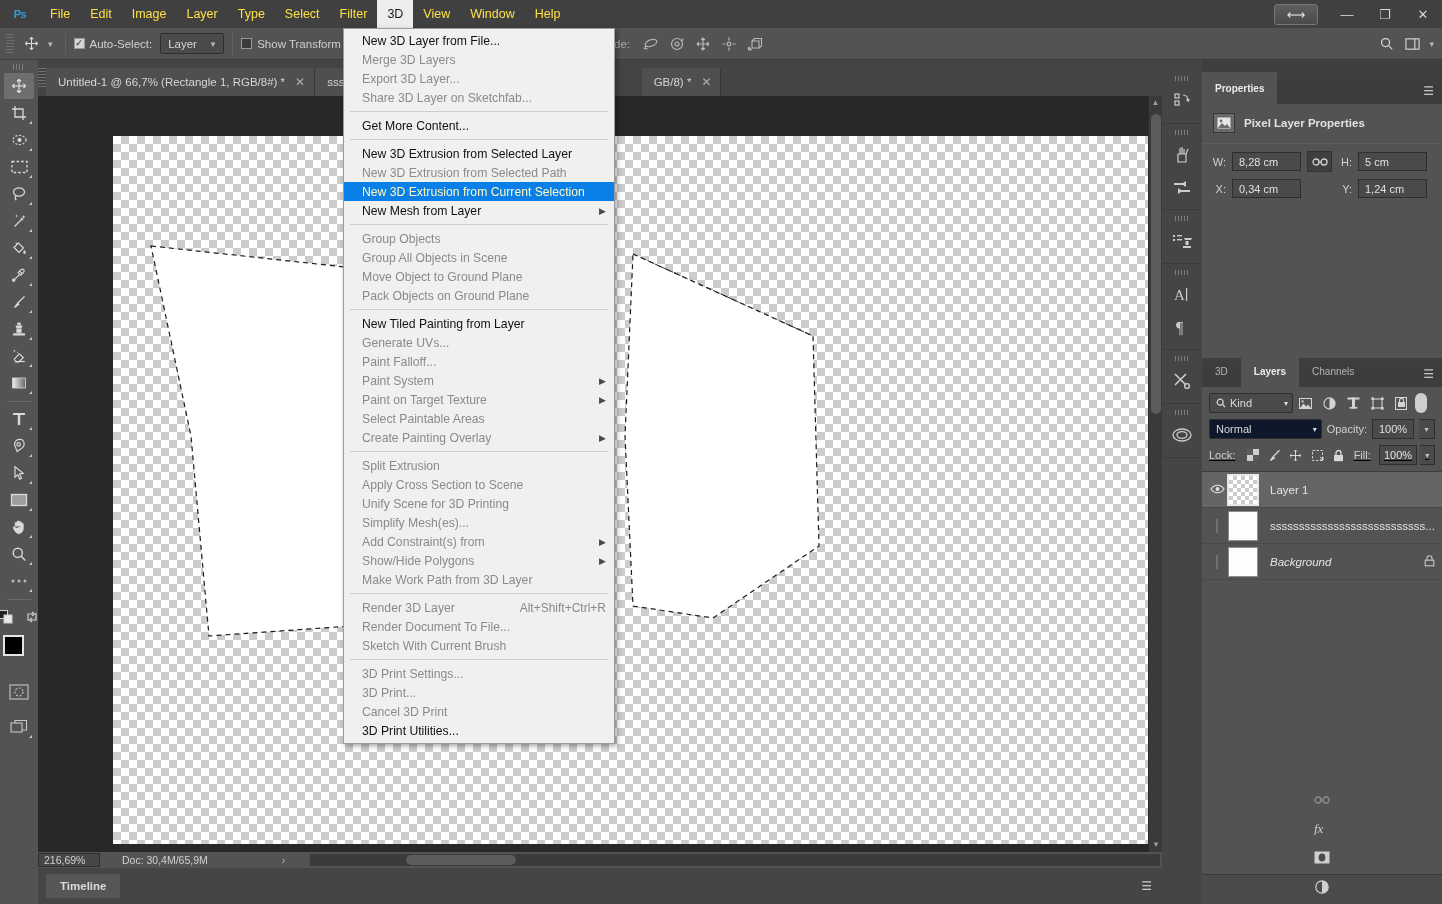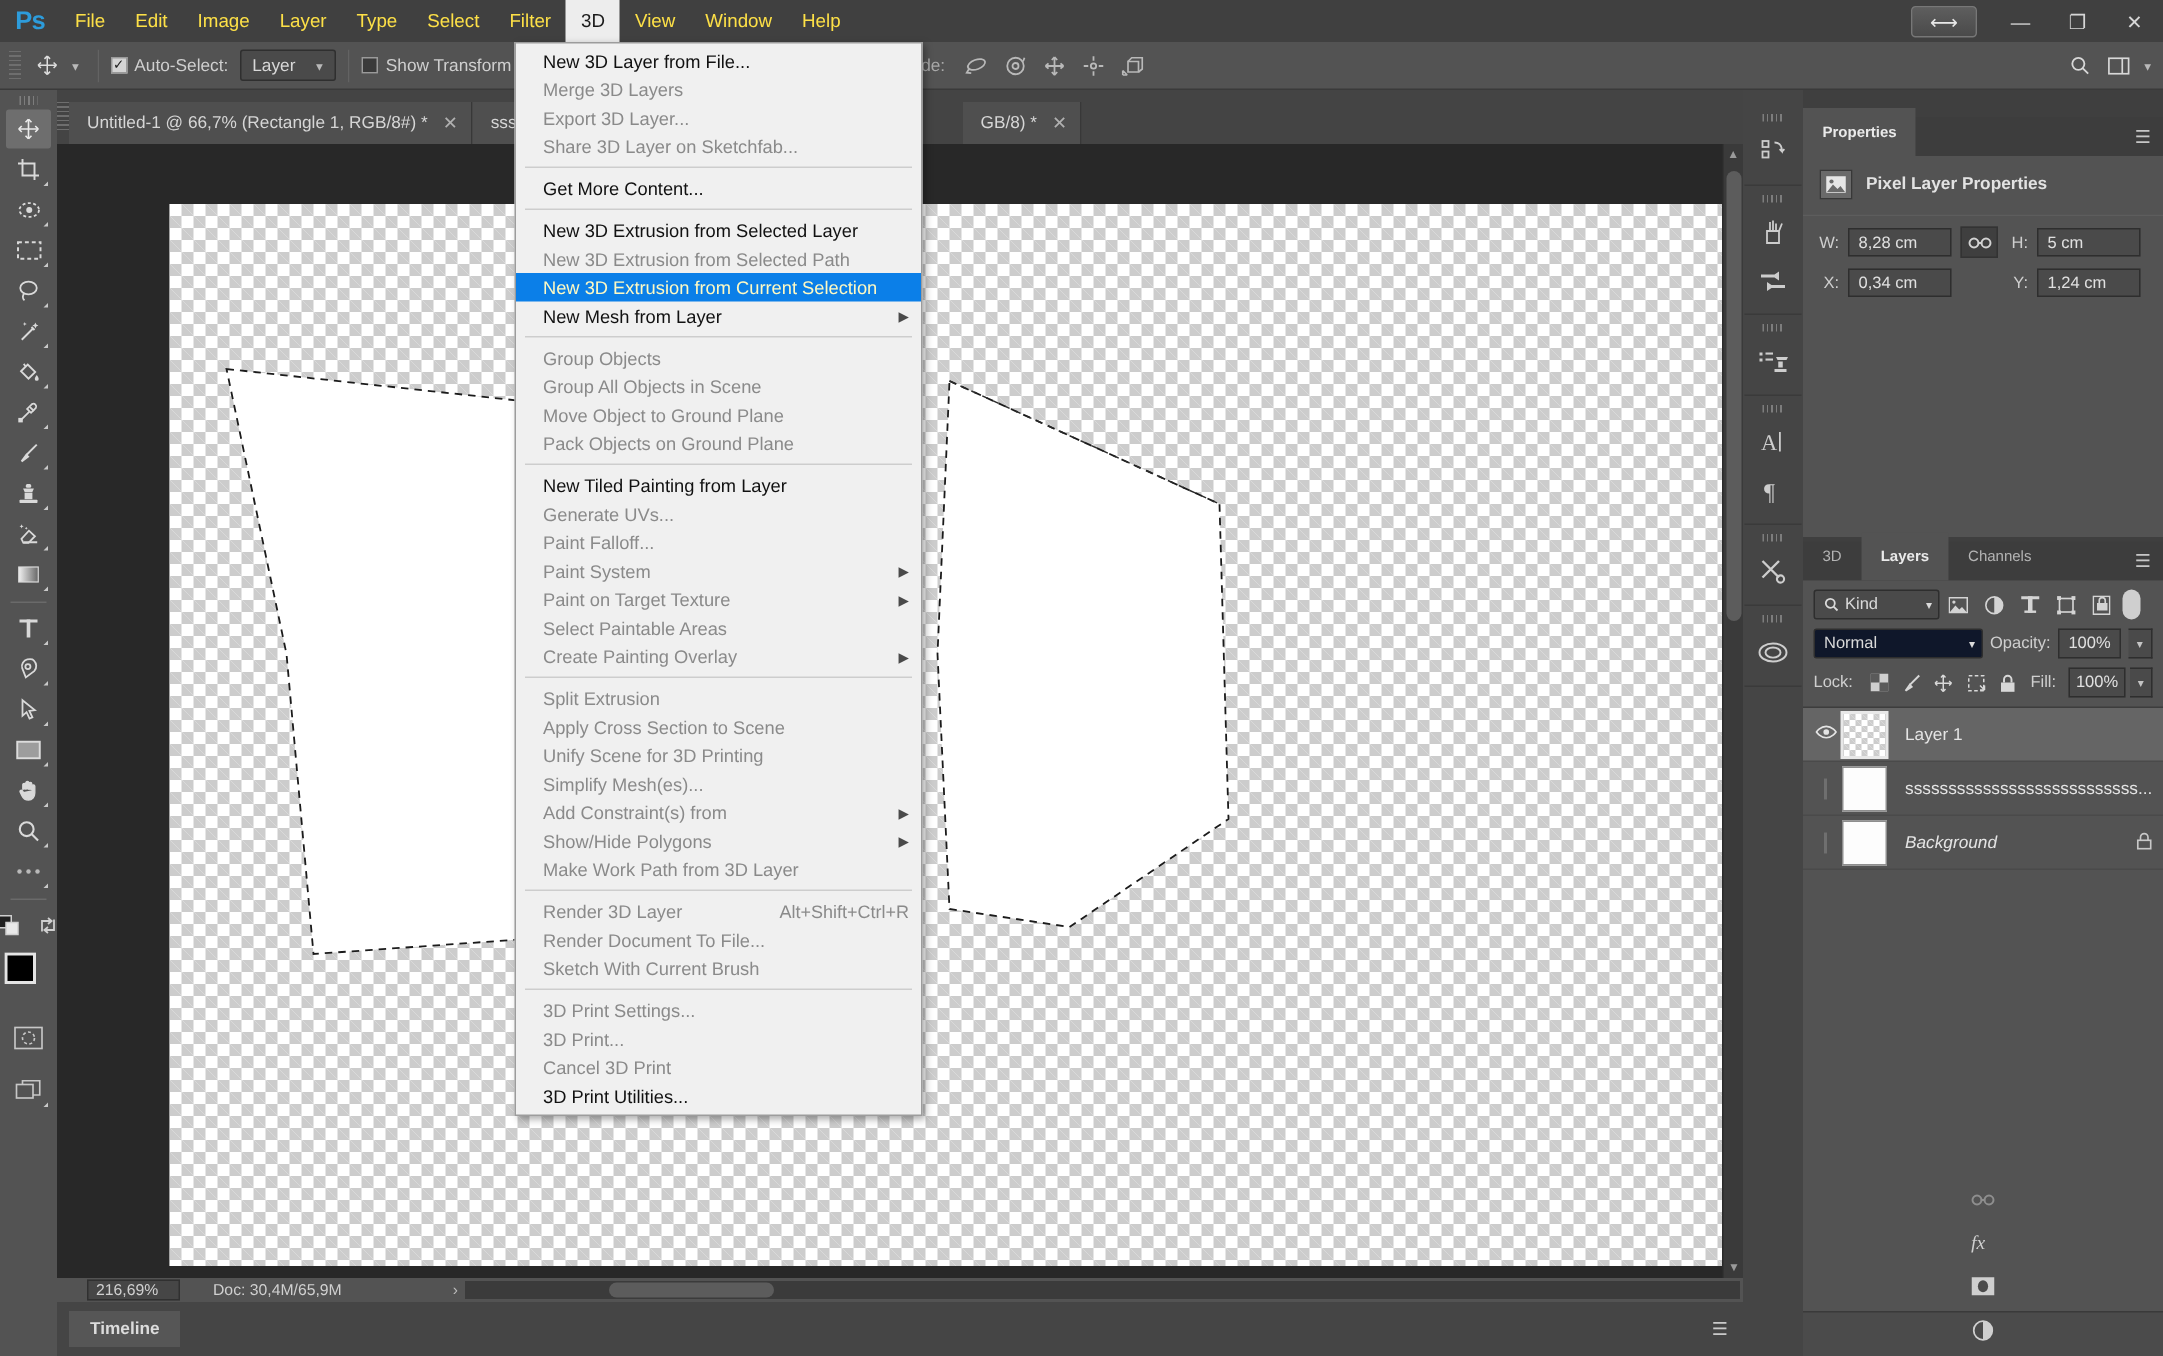--- a/index.html
+++ b/index.html
@@ -12,21 +12,21 @@
   }
   #app { position: relative; width: 1442px; height: 904px; }
 
   
   .menubar {
     position: absolute; top: 0; left: 0; width: 1442px; height: 28px;
     background: #404040; display: flex; align-items: center;
   }
   .ps-logo {
     width: 40px; height: 28px; display: flex; align-items: center; justify-content: center;
-    color: #2d9cdb; font-size: 17px; font-weight: bold; letter-spacing: -0.5px;
+    color: #2d9cdb; font-size: 11px; font-weight: bold; letter-spacing: -0.5px;
   }
   .menu-item {
     height: 28px; padding: 0 10px; display: flex; align-items: center;
     color: #fde047; font-size: 12.5px; cursor: default;
   }
   .menu-item.active { background: #ededed; color: #1a1a1a; }
   .winctrls { position: absolute; right: 0; top: 0; height: 28px; display: flex; align-items: center; }
   .swbtn {
     width: 44px; height: 21px; margin-right: 10px; border: 1px solid #777; border-radius: 3px;
     background: linear-gradient(#5e5e5e,#4a4a4a);
@@ -119,21 +119,21 @@
   .vscroll-r .thumb { position: absolute; top: 18px; left: 2px; width: 10px; height: 300px;
                       background: #5c5c5c; border-radius: 5px; }
 
   
   .statusbar {
     position: absolute; top: 852px; left: 38px; width: 1124px; height: 16px;
     background: #535353; display: flex; align-items: center; font-size: 10.5px; color: #d0d0d0;
   }
   .zoomfield {
     width: 62px; height: 14px; background: #464646; border: 1px solid #303030;
-    display: flex; align-items: center; padding-left: 5px; margin-left: 20px;
+    display: flex; align-items: center; padding-left: 5px; margin-left: 0;
   }
   .docinfo { margin-left: 22px; }
   .hscroll { position: absolute; left: 272px; right: 2px; top: 2px; height: 12px; background: #3b3b3b; }
   .hscroll .thumb { position: absolute; left: 96px; width: 110px; top: 1px; height: 10px;
                     background: #5c5c5c; border-radius: 5px; }
 
   
   .timeline {
     position: absolute; top: 868px; left: 38px; width: 1124px; height: 36px; background: #454545;
   }
@@ -187,21 +187,21 @@
   .tog { width: 12px; height: 20px; border-radius: 6px; background: #cfcfcf; margin-left: 2px; }
   .lp-blend { display: flex; align-items: center; padding: 2px 7px 4px; gap: 5px; }
   .blend-dd { flex: 1; height: 20px; background: #0f172a; border: 1px solid #2e2e2e; border-radius: 2px;
               display: flex; align-items: center; justify-content: space-between; padding: 0 4px 0 6px;
               color: #dadada; font-size: 11px; }
   .lbl-sm { color: #cfcfcf; font-size: 11px; }
   .val-box { width: 42px; height: 20px; background: #4a4a4a; border: 1px solid #2e2e2e;
              color: #e0e0e0; font-size: 11px; display: flex; align-items: center; justify-content: center; }
   .stepper { width: 16px; height: 20px; background: #4a4a4a; border: 1px solid #2e2e2e; border-left: 0;
              display: flex; align-items: center; justify-content: center; color: #c4c4c4; font-size: 8px; }
-  .lp-lock { display: flex; align-items: center; padding: 2px 7px 6px; gap: 3px; }
+  .lp-lock { display: flex; align-items: center; padding: 2px 7px 6px; gap: 3px; text-decoration: underline; }
   .lock-ic { width: 20px; height: 18px; display: flex; align-items: center; justify-content: center;
              color: #d8d8d8; font-size: 12px; }
   .layer-list { border-top: 1px solid #3d3d3d; }
   .layer-row { display: flex; align-items: center; height: 36px; border-bottom: 1px solid #4a4a4a;
                padding-left: 4px; }
   .layer-row.sel { background: #656565; }
   .eye { width: 22px; text-align: center; color: #dcdcdc; font-size: 11px; }
   .eye-off { width: 13px; height: 13px; border: 1px solid #6f6f6f; margin: 0 auto; }
   .lthumb { width: 30px; height: 30px; border: 1px solid #8e8e8e; background: #fff;
             background-image:

